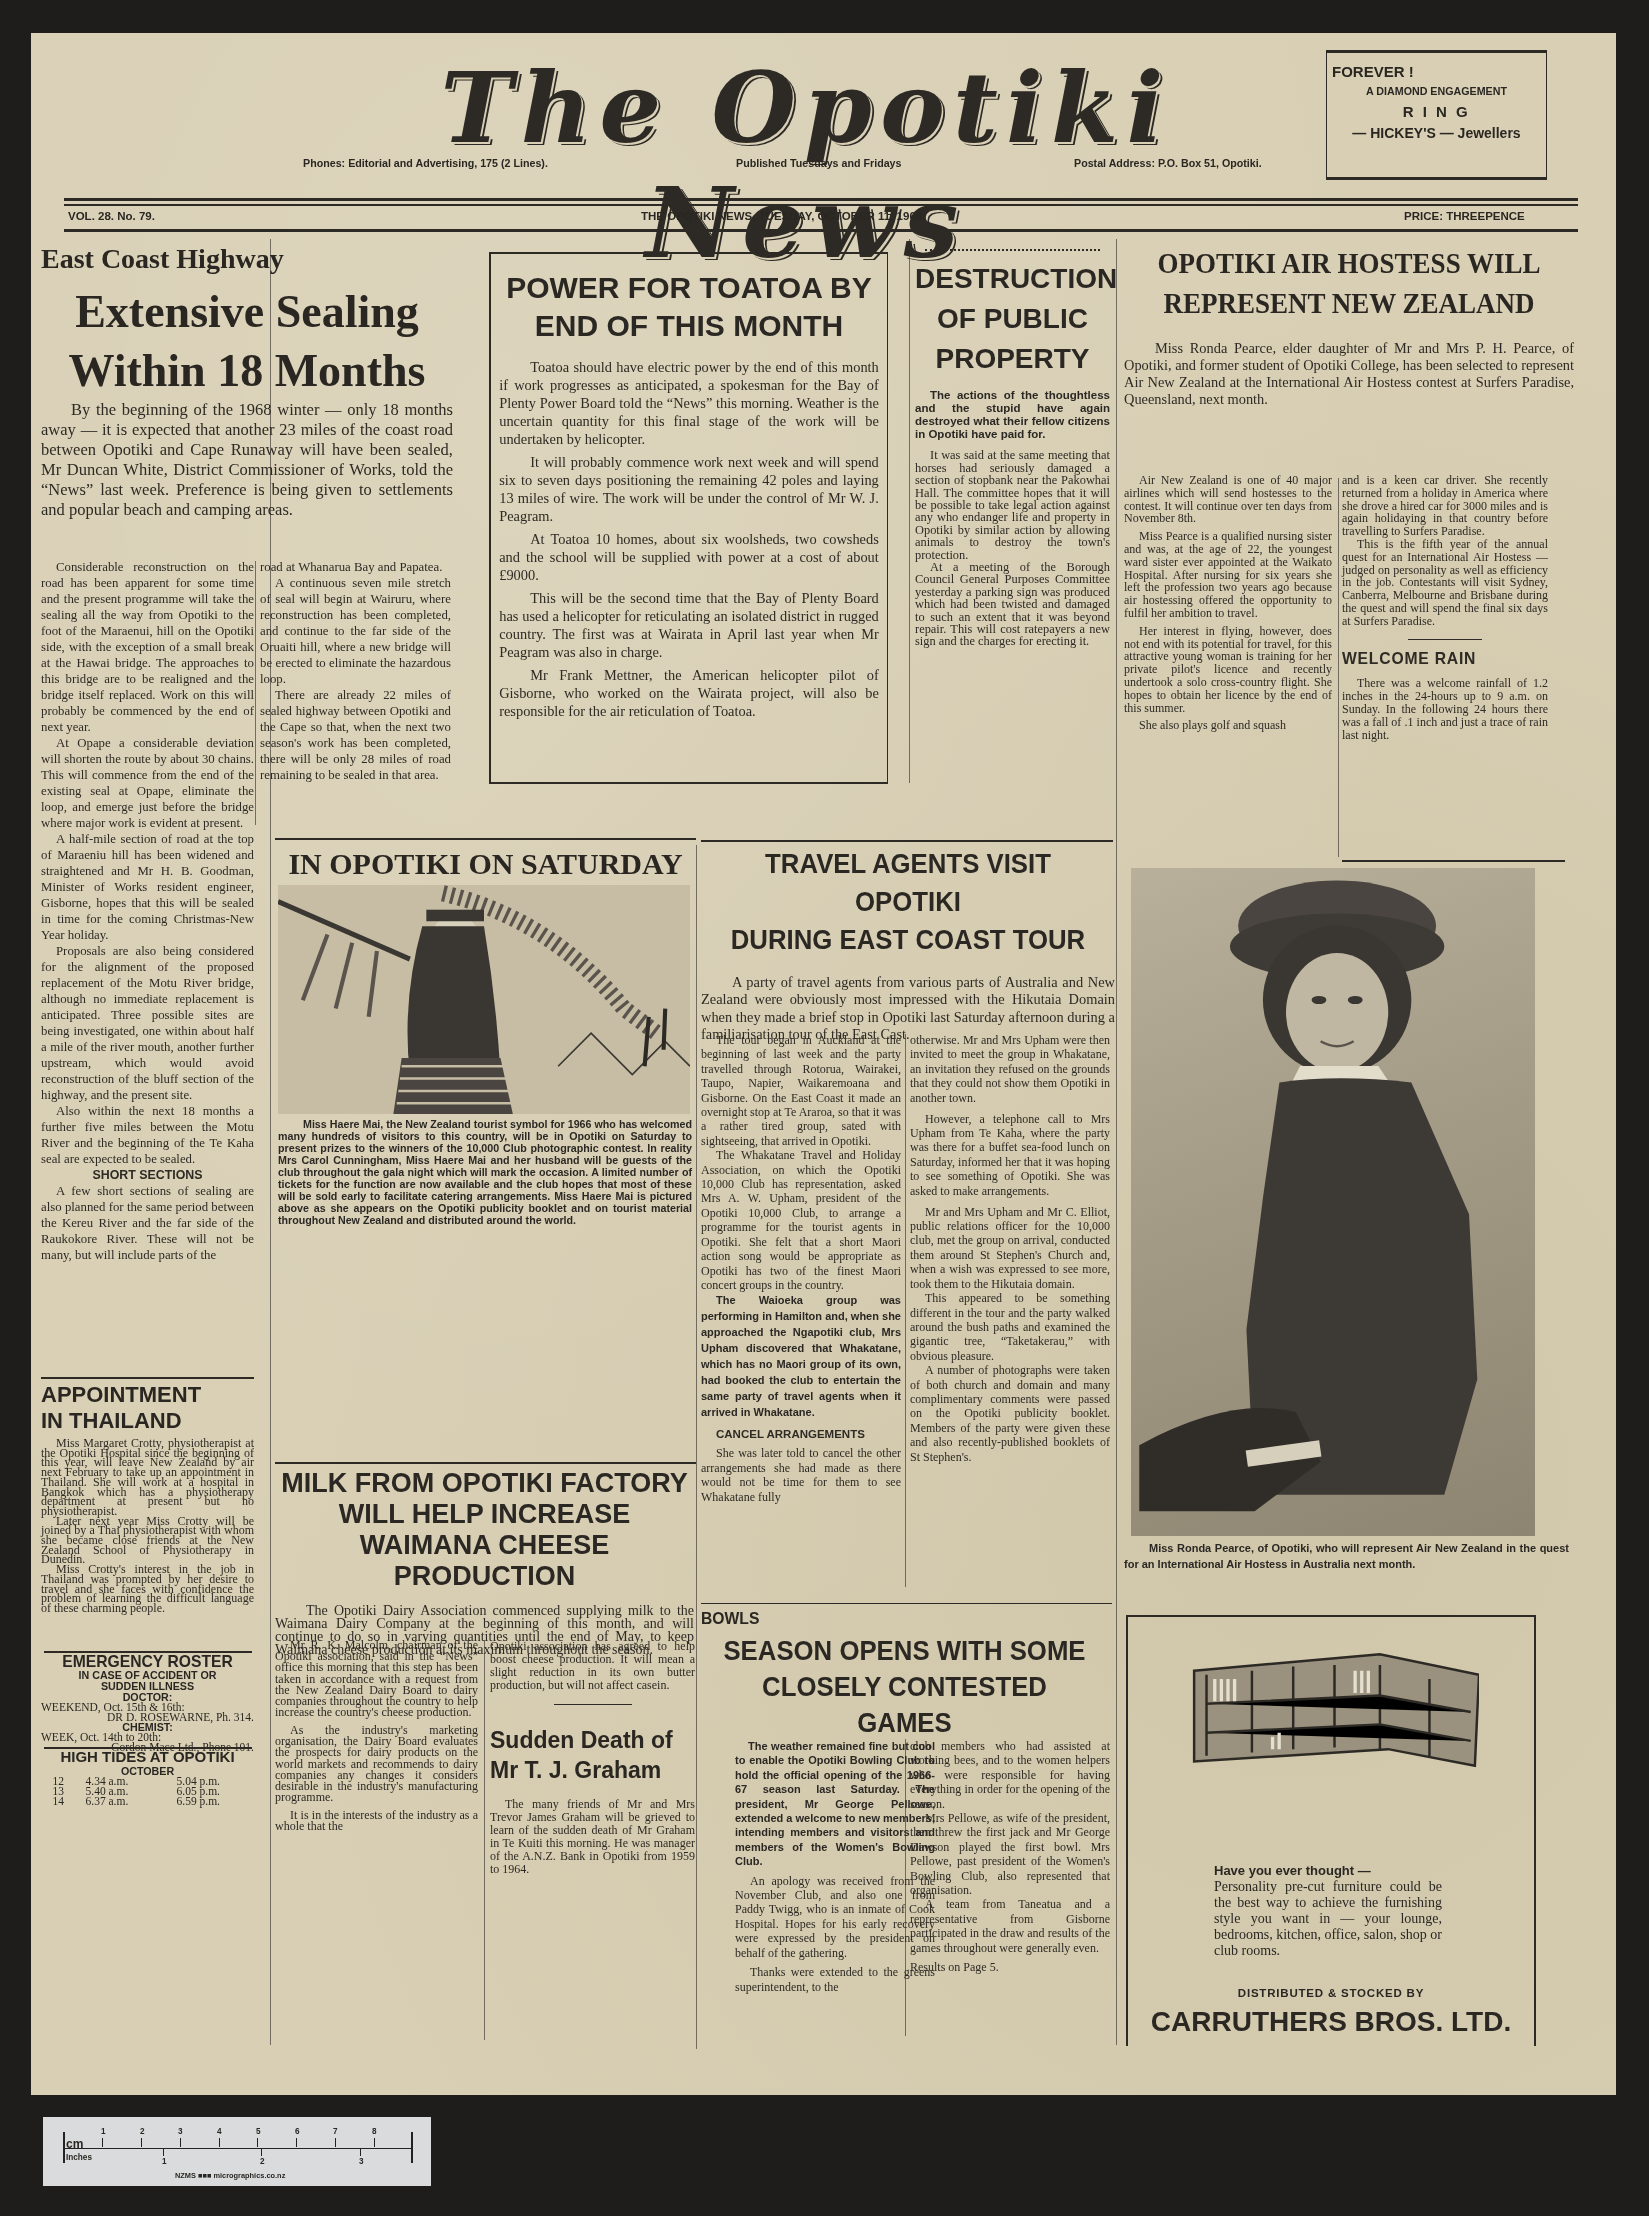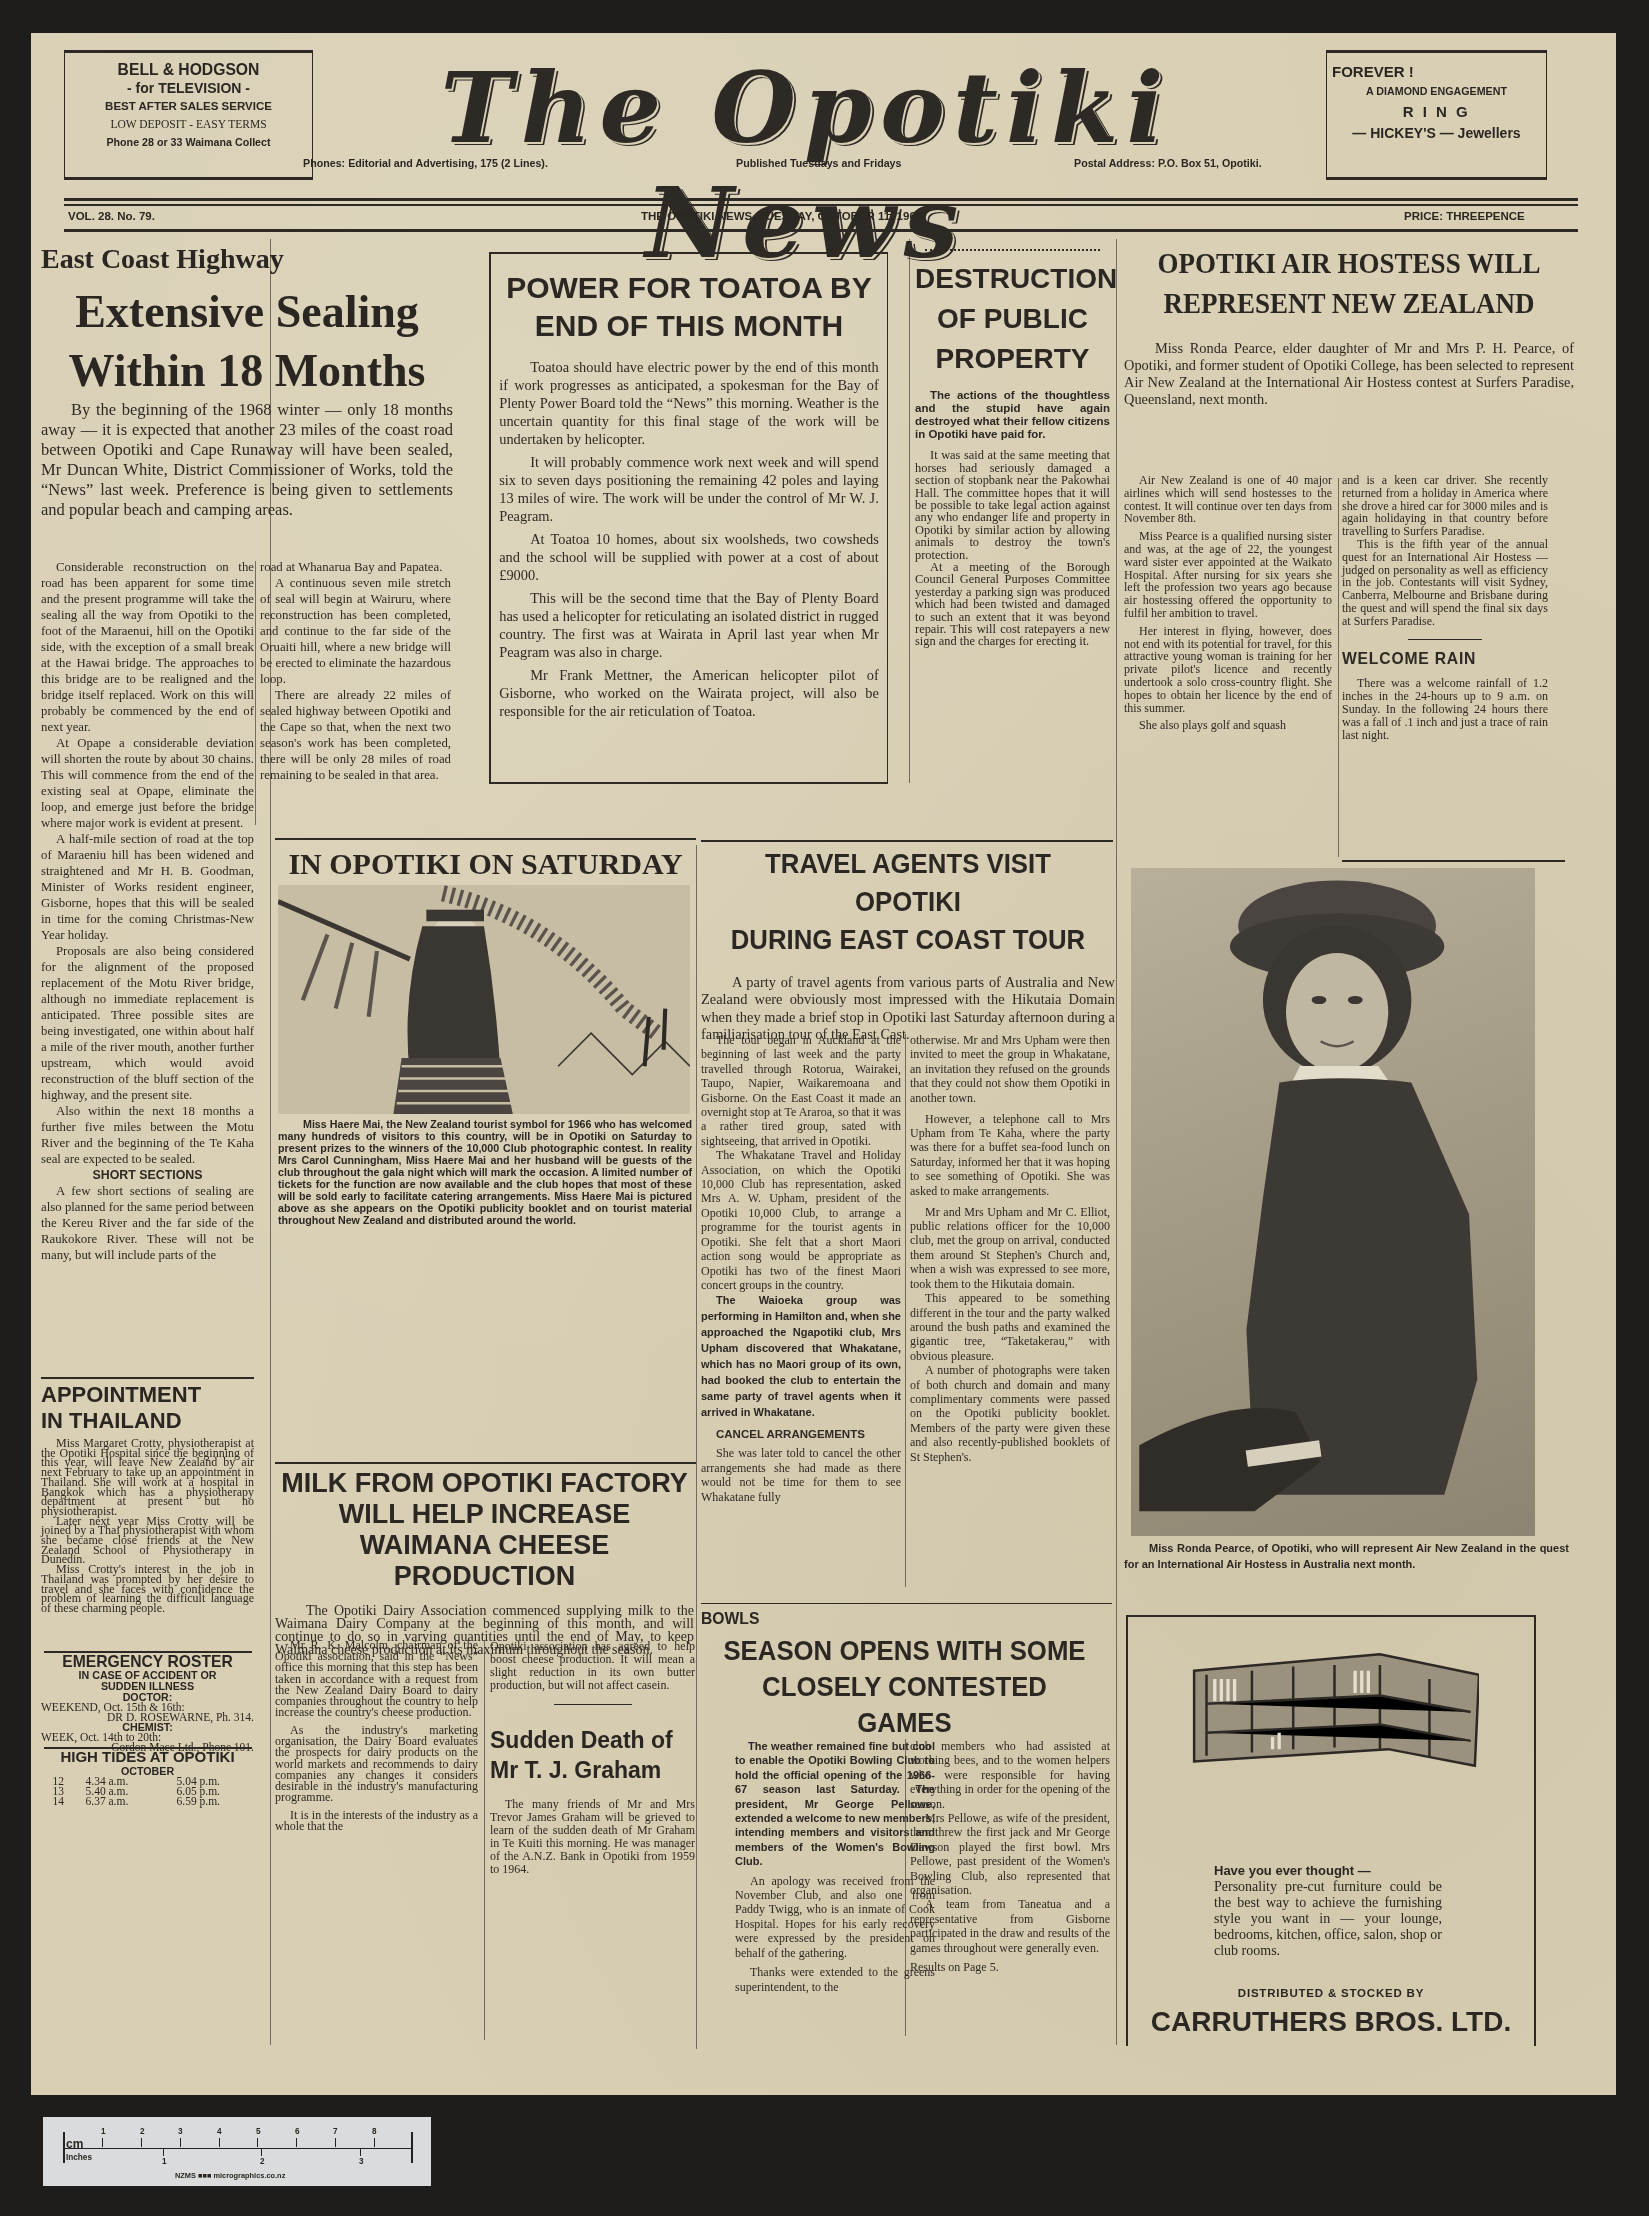--- a/index.html
+++ b/index.html
@@ -17,27 +17,20 @@
   .center{text-align:center;}
   .boldtxt{font-family:"Liberation Sans",sans-serif;font-weight:bold;font-size:12.4px;line-height:15.7px;text-align:justify;color:#2b2824;}
   .photo{position:absolute;overflow:hidden;}
   .masthead-title{font-family:"DejaVu Serif",serif;font-weight:bold;font-size:97px;letter-spacing:8.2px;color:#2d2a26;text-shadow:1.6px 1.6px 0 #d8cfb4,3.3px 3.3px 0 #2d2a26;font-style:italic;}
 </style>
 </head>
 <body>
 
 <div class="paper">
 
-  <div class="box" style="left:33px;top:16.5px;width:247px;height:124px;border-width:3.3px 1.6px 3.3px 1.6px;">
-    <div class="center sansb" style="margin-top:8.2px;font-size:15.7px;line-height:18px;">BELL &amp; HODGSON</div>
-    <div class="center sansb" style="font-size:14px;line-height:18px;">- for TELEVISION -</div>
-    <div class="center sansb" style="font-size:11.5px;line-height:18px;">BEST AFTER SALES SERVICE</div>
-    <div class="center" style="font-family:'Liberation Serif',serif;font-size:11.5px;line-height:18px;">LOW DEPOSIT - EASY TERMS</div>
-    <div class="center sansb" style="font-size:10.7px;line-height:18px;">Phone 28 or 33 Waimana Collect</div>
-  </div>
 
   <div class="abs masthead-title center" style="left:313px;top:18px;width:924px;height:124px;line-height:115px;">The Opotiki News</div>
 
   <div class="abs sansb" style="left:272px;top:124px;font-size:10.7px;">Phones: Editorial and Advertising, 175 (2 Lines).</div>
   <div class="abs sansb" style="left:705px;top:124px;font-size:10.7px;">Published Tuesdays and Fridays</div>
   <div class="abs sansb" style="left:1043px;top:124px;font-size:10.7px;">Postal Address: P.O. Box 51, Opotiki.</div>
 
   <div class="box" style="left:1295px;top:16.5px;width:219px;height:124px;border-width:3.3px 1.6px 3.3px 1.6px;">
     <div class="sansb" style="margin:10px 0 0 5px;font-size:15px;">FOREVER !</div>
     <div class="center sansb" style="margin-top:5px;font-size:10.7px;">A DIAMOND ENGAGEMENT</div>

